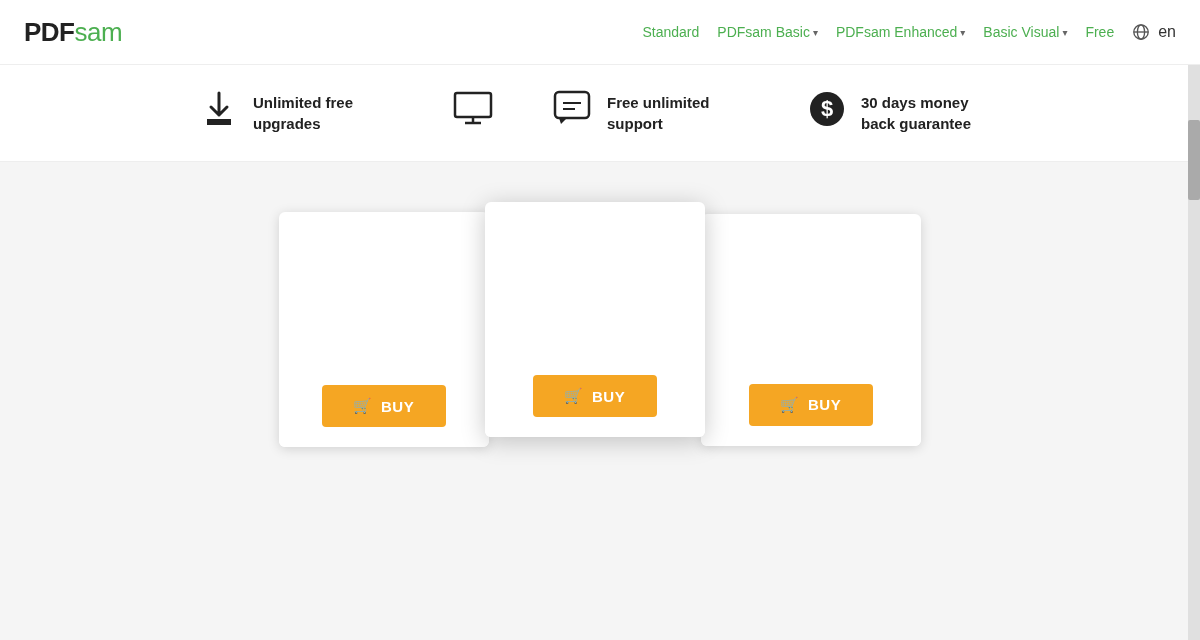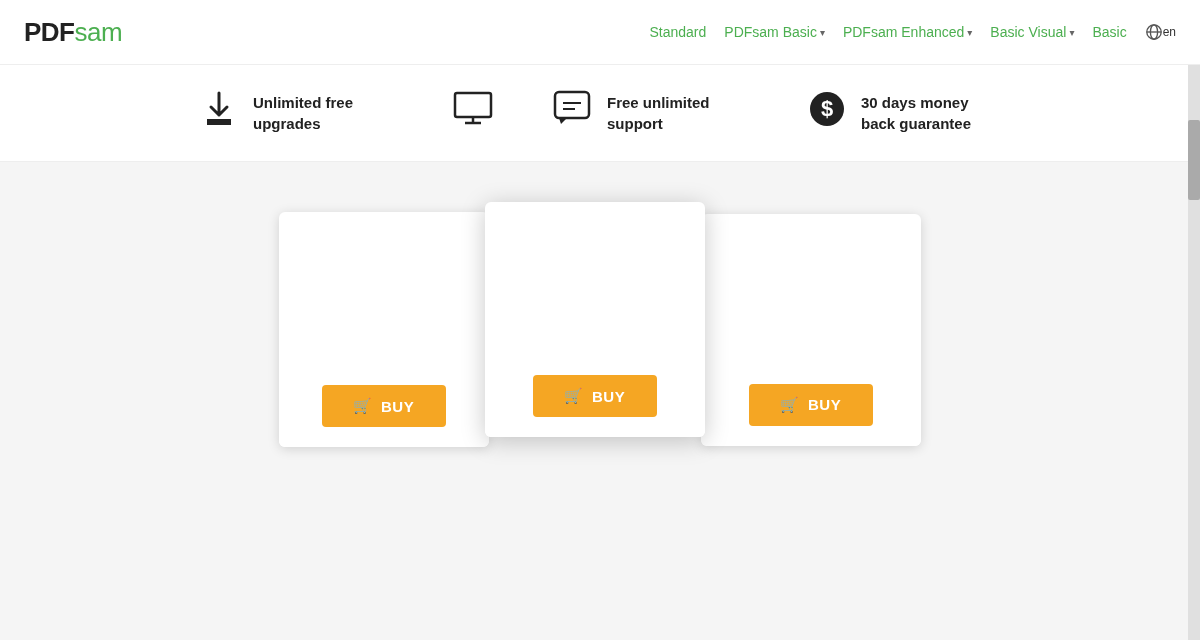--- a/index.html
+++ b/index.html
@@ -69,23 +69,23 @@
     .nav-item .dropdown-arrow {
       font-size: 10px;
       color: #666;
     }
     .nav-blog {
       color: #4caf50;
     }
     .nav-lang {
       display: flex;
       align-items: center;
-      gap: 0;
+      gap: 8px;
       color: #333;
-      font-size: 12px;
+      font-size: 16px;
     }
     .globe-icon {
       width: 18px;
       height: 18px;
     }
 
     
     .features-bar {
       background: #fff;
       padding: 24px 52px;
@@ -237,21 +237,21 @@
     </a>
     <a class="nav-item">
       <span>PDFsam Enhanced</span>
       <span class="dropdown-arrow">▾</span>
     </a>
     <a class="nav-item">
       <span>Basic Visual</span>
       <span class="dropdown-arrow">▾</span>
     </a>
     <a class="nav-item nav-blog">
-      <span>Basic</span>
+      <span>Free</span>
     </a>
     <div class="nav-lang">
       <svg class="globe-icon" viewBox="0 0 20 20" fill="none" stroke="#555" stroke-width="1.5">
         <circle cx="10" cy="10" r="8"></circle>
         <ellipse cx="10" cy="10" rx="4" ry="8"></ellipse>
         <line x1="2" y1="10" x2="18" y2="10"></line>
       </svg>
       <span>en</span>
     </div>
   </nav>

